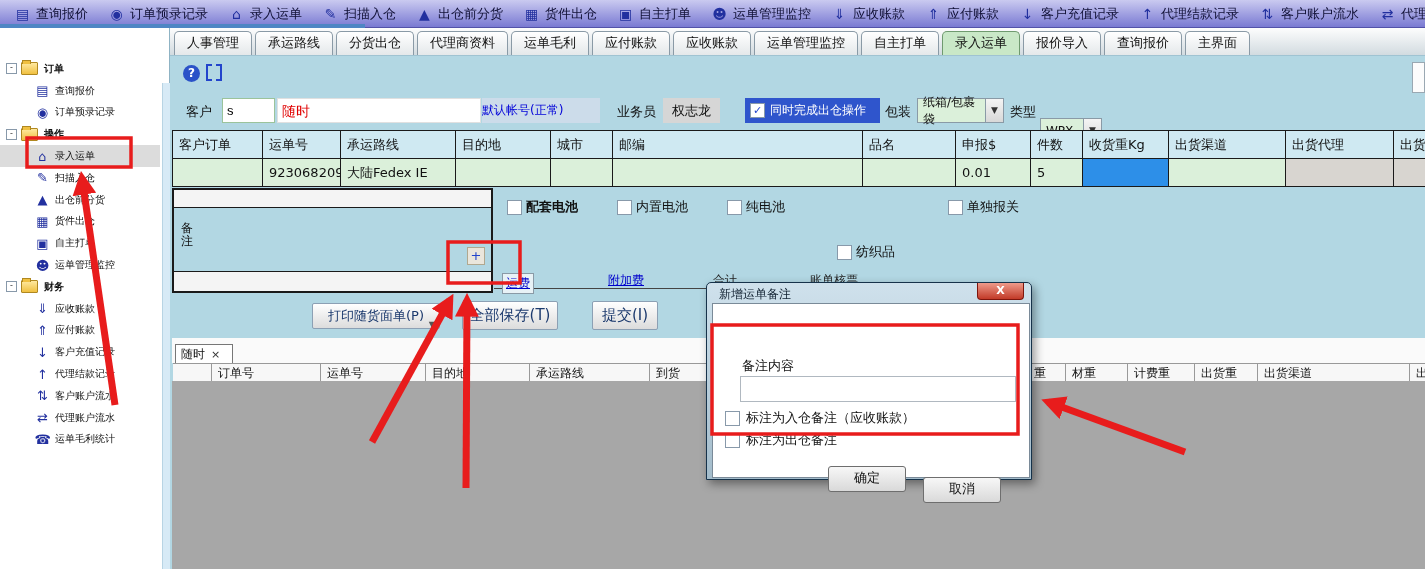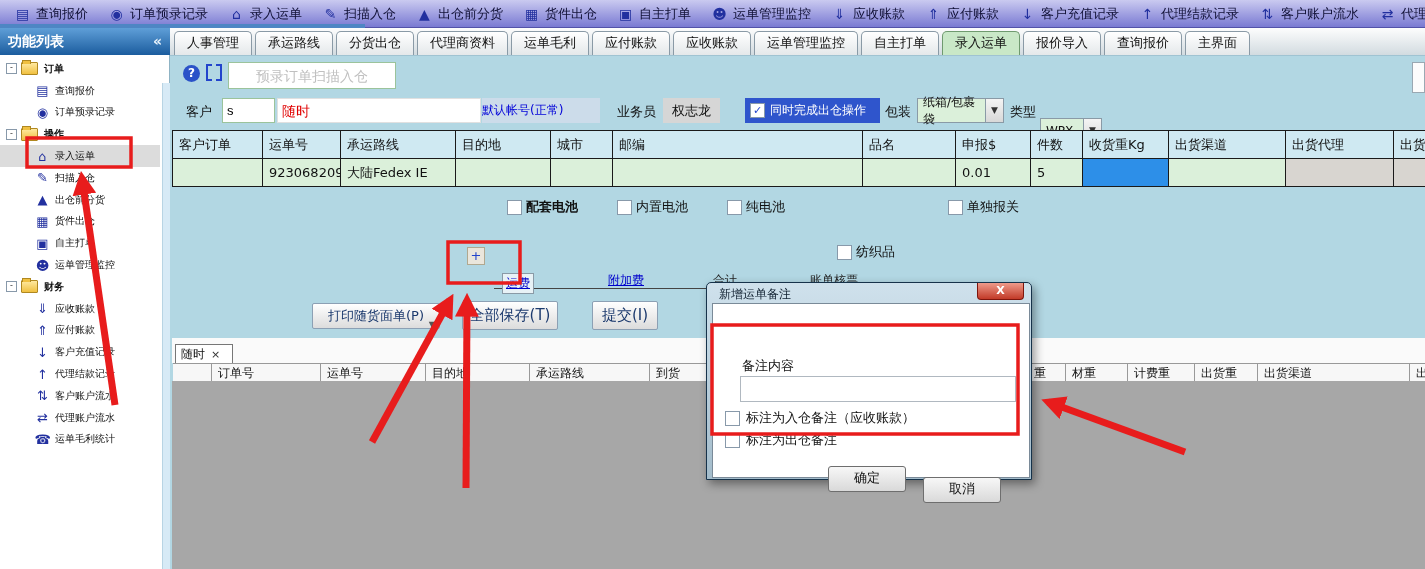--- a/index.html
+++ b/index.html
@@ -149,21 +149,20 @@
       </div>
     <div class="tbi">
         <span class="ic">⇄</span>
         <span class="lb">代理账户流水</span>
       </div>
 
   </div>
   <div class="ab tb-underline"></div>
 
   <div class="ab sidebar">
-    <div class="ab sb-head"><span>功能列表</span><span class="col">«</span></div>
     <div class="ab sb-scroll"></div>
     <div class="ab tree">
       <div class="trow fold">
           <span class="exp">-</span>
           <span class="folder"></span>
           <span class="tl">订单</span>
         </div>
       <div class="trow leaf">
           <span class="lic">▤</span>
           <span class="tl">查询报价</span>
@@ -248,21 +247,20 @@
     <div class="tab">运单管理监控</div>
     <div class="tab">自主打单</div>
     <div class="tab active">录入运单</div>
     <div class="tab">报价导入</div>
     <div class="tab">查询报价</div>
     <div class="tab">主界面</div>
   </div>
 
   <div class="ab help-ic">?</div>
   <div class="ab scan-ic"></div>
-  <input class="ab scan-input" placeholder="预录订单扫描入仓" style="">
   <div class="ab partial-btn"></div>
 
   <div class="ab lbl" style="left:186px;top:103px;">客户</div>
   <input class="ab cust-input" value="s" style="">
   <div class="ab cust-list">随时</div>
   <div class="ab defacct">默认帐号(正常)</div>
   <div class="ab lbl" style="left:617px;top:103px;">业务员</div>
   <div class="ab salesman">权志龙</div>
   <div class="ab blue-check">
     <span class="cbx">✓</span>
@@ -322,20 +320,26 @@
       <td>0.01</td>
       <td>5</td>
       <td class="bsel"></td>
       <td></td>
       <td class="gray"></td>
       <td class="gray"></td>
     </tr>
   </tbody>
     </table>
 
+  <div class="ab remark">
+    <div class="rm-top"></div>
+    <div class="rm-lbl">备
+注</div>
+    <div class="rm-bot"></div>
+  </div>
   <div class="ab plus-btn">+</div>
 
   <div class="ab chkrow" style="left:507px;font-weight:bold;">
       <span class="cbx"></span>
       <span>配套电池</span>
     </div>
   <div class="ab chkrow" style="left:617px;">
       <span class="cbx"></span>
       <span>内置电池</span>
     </div>

